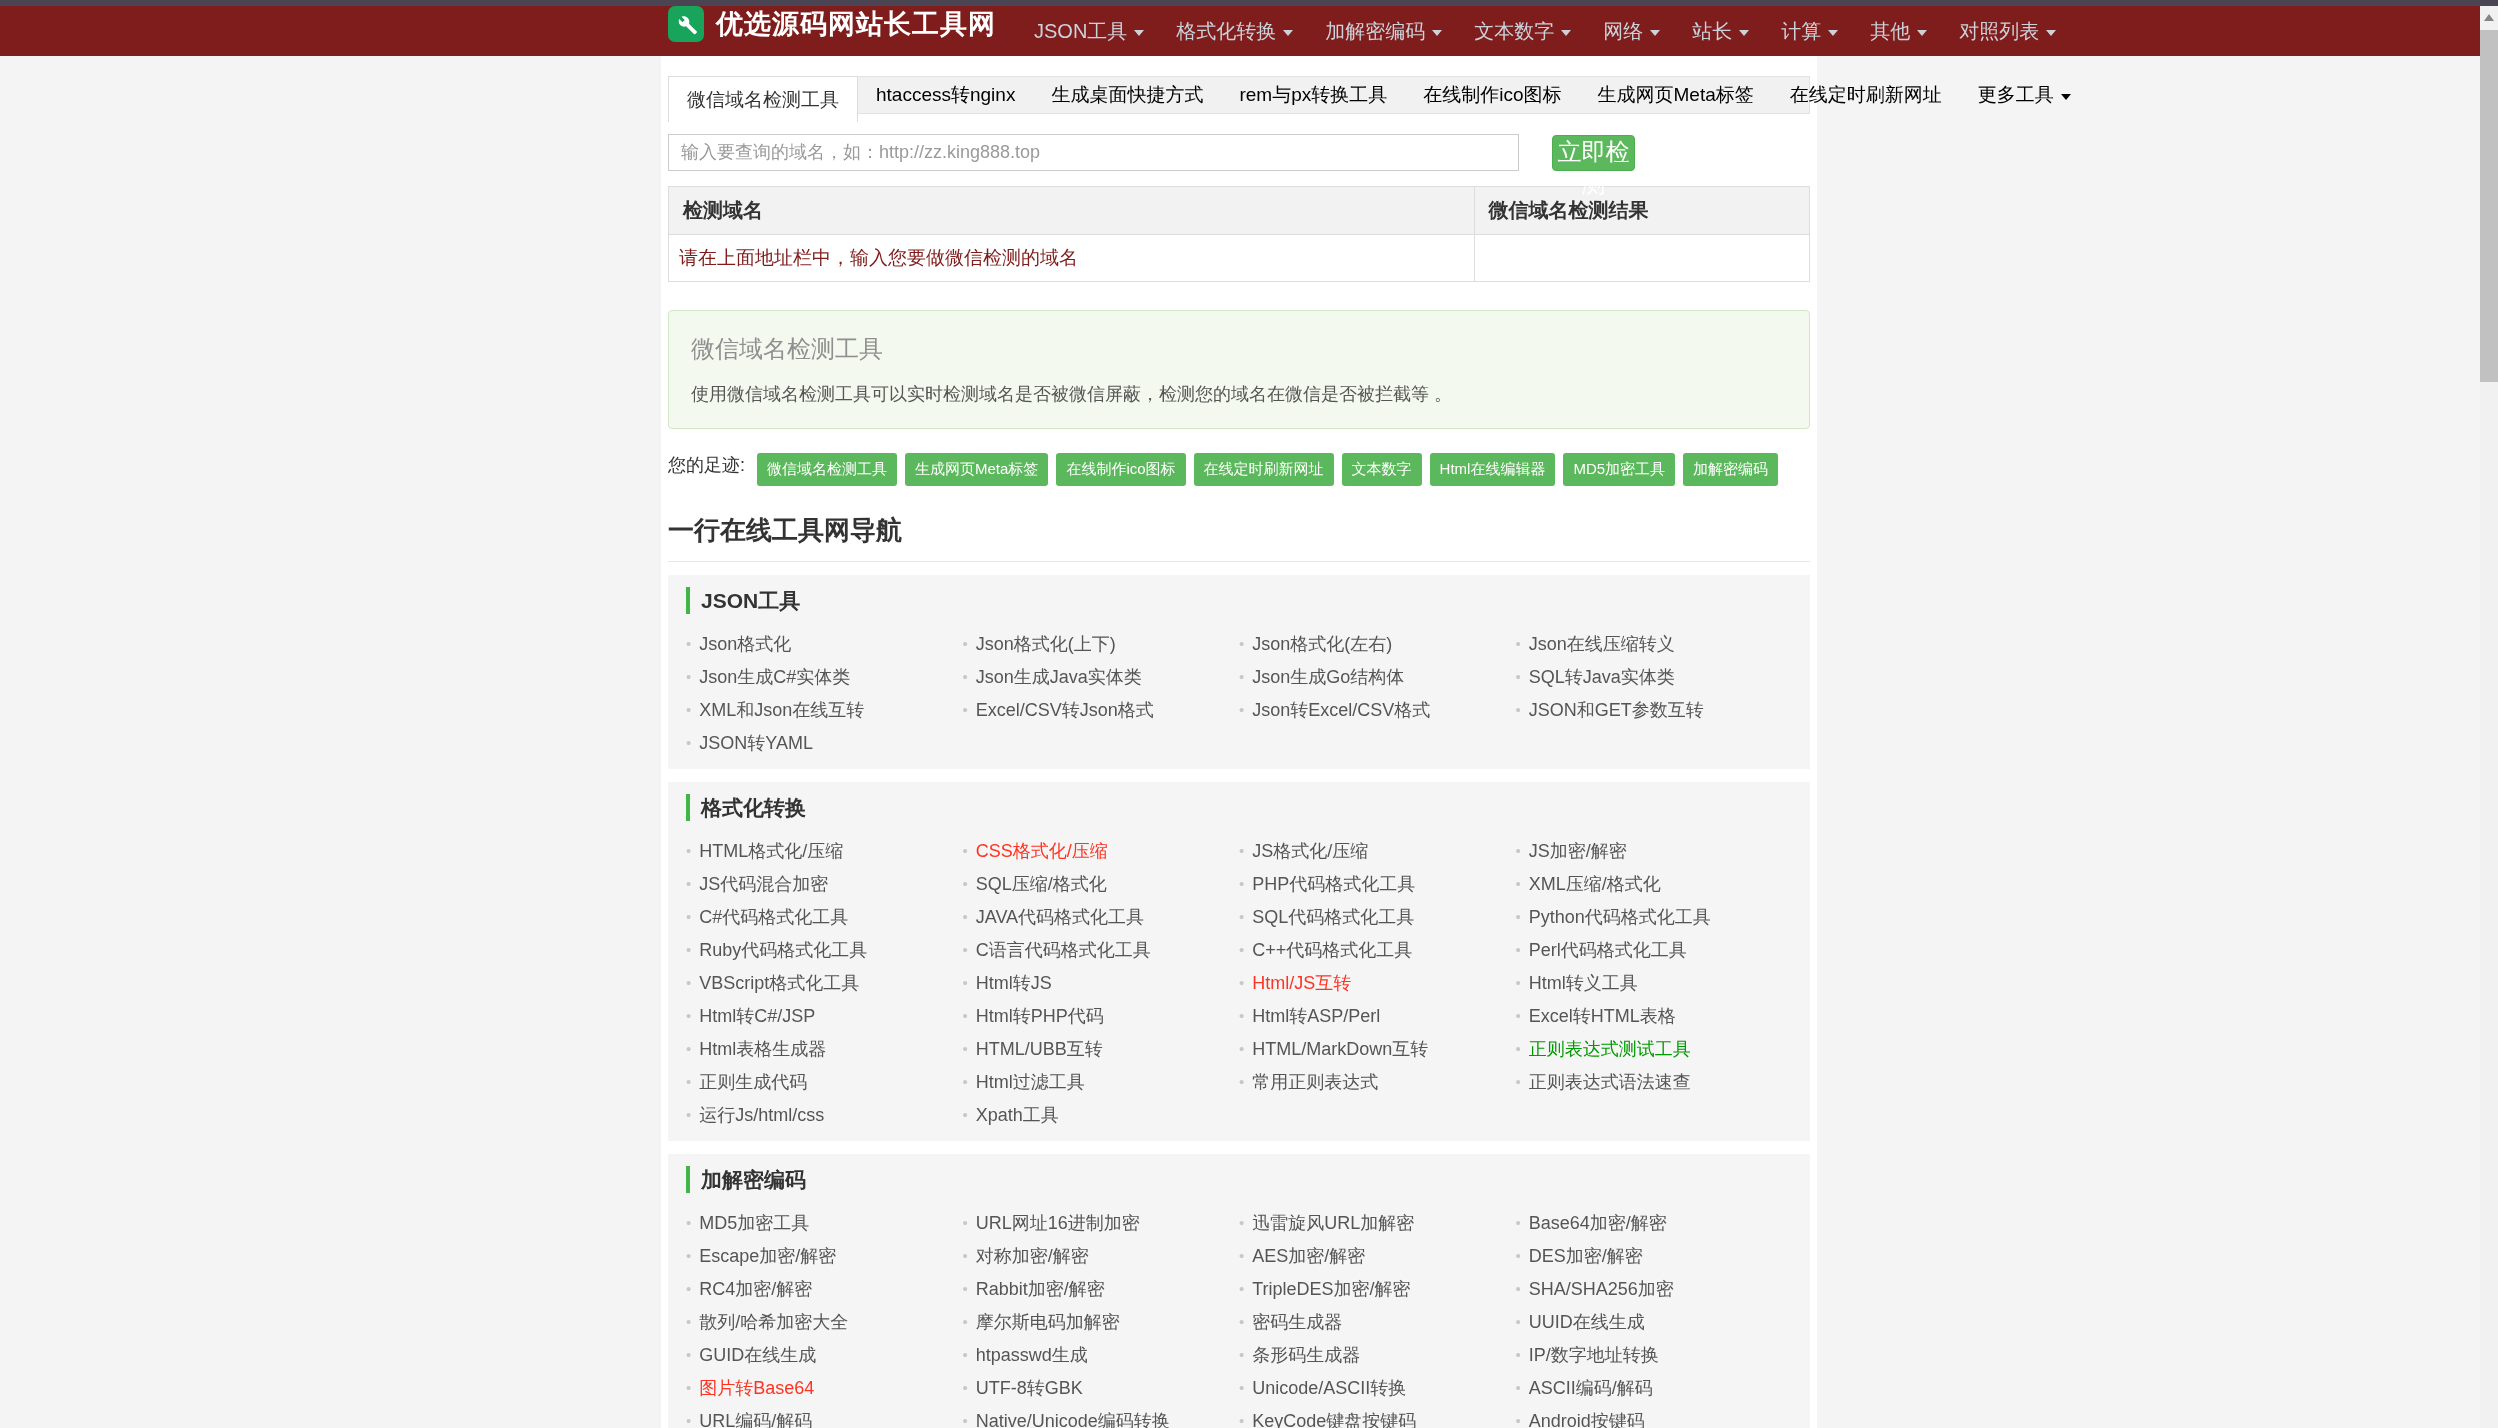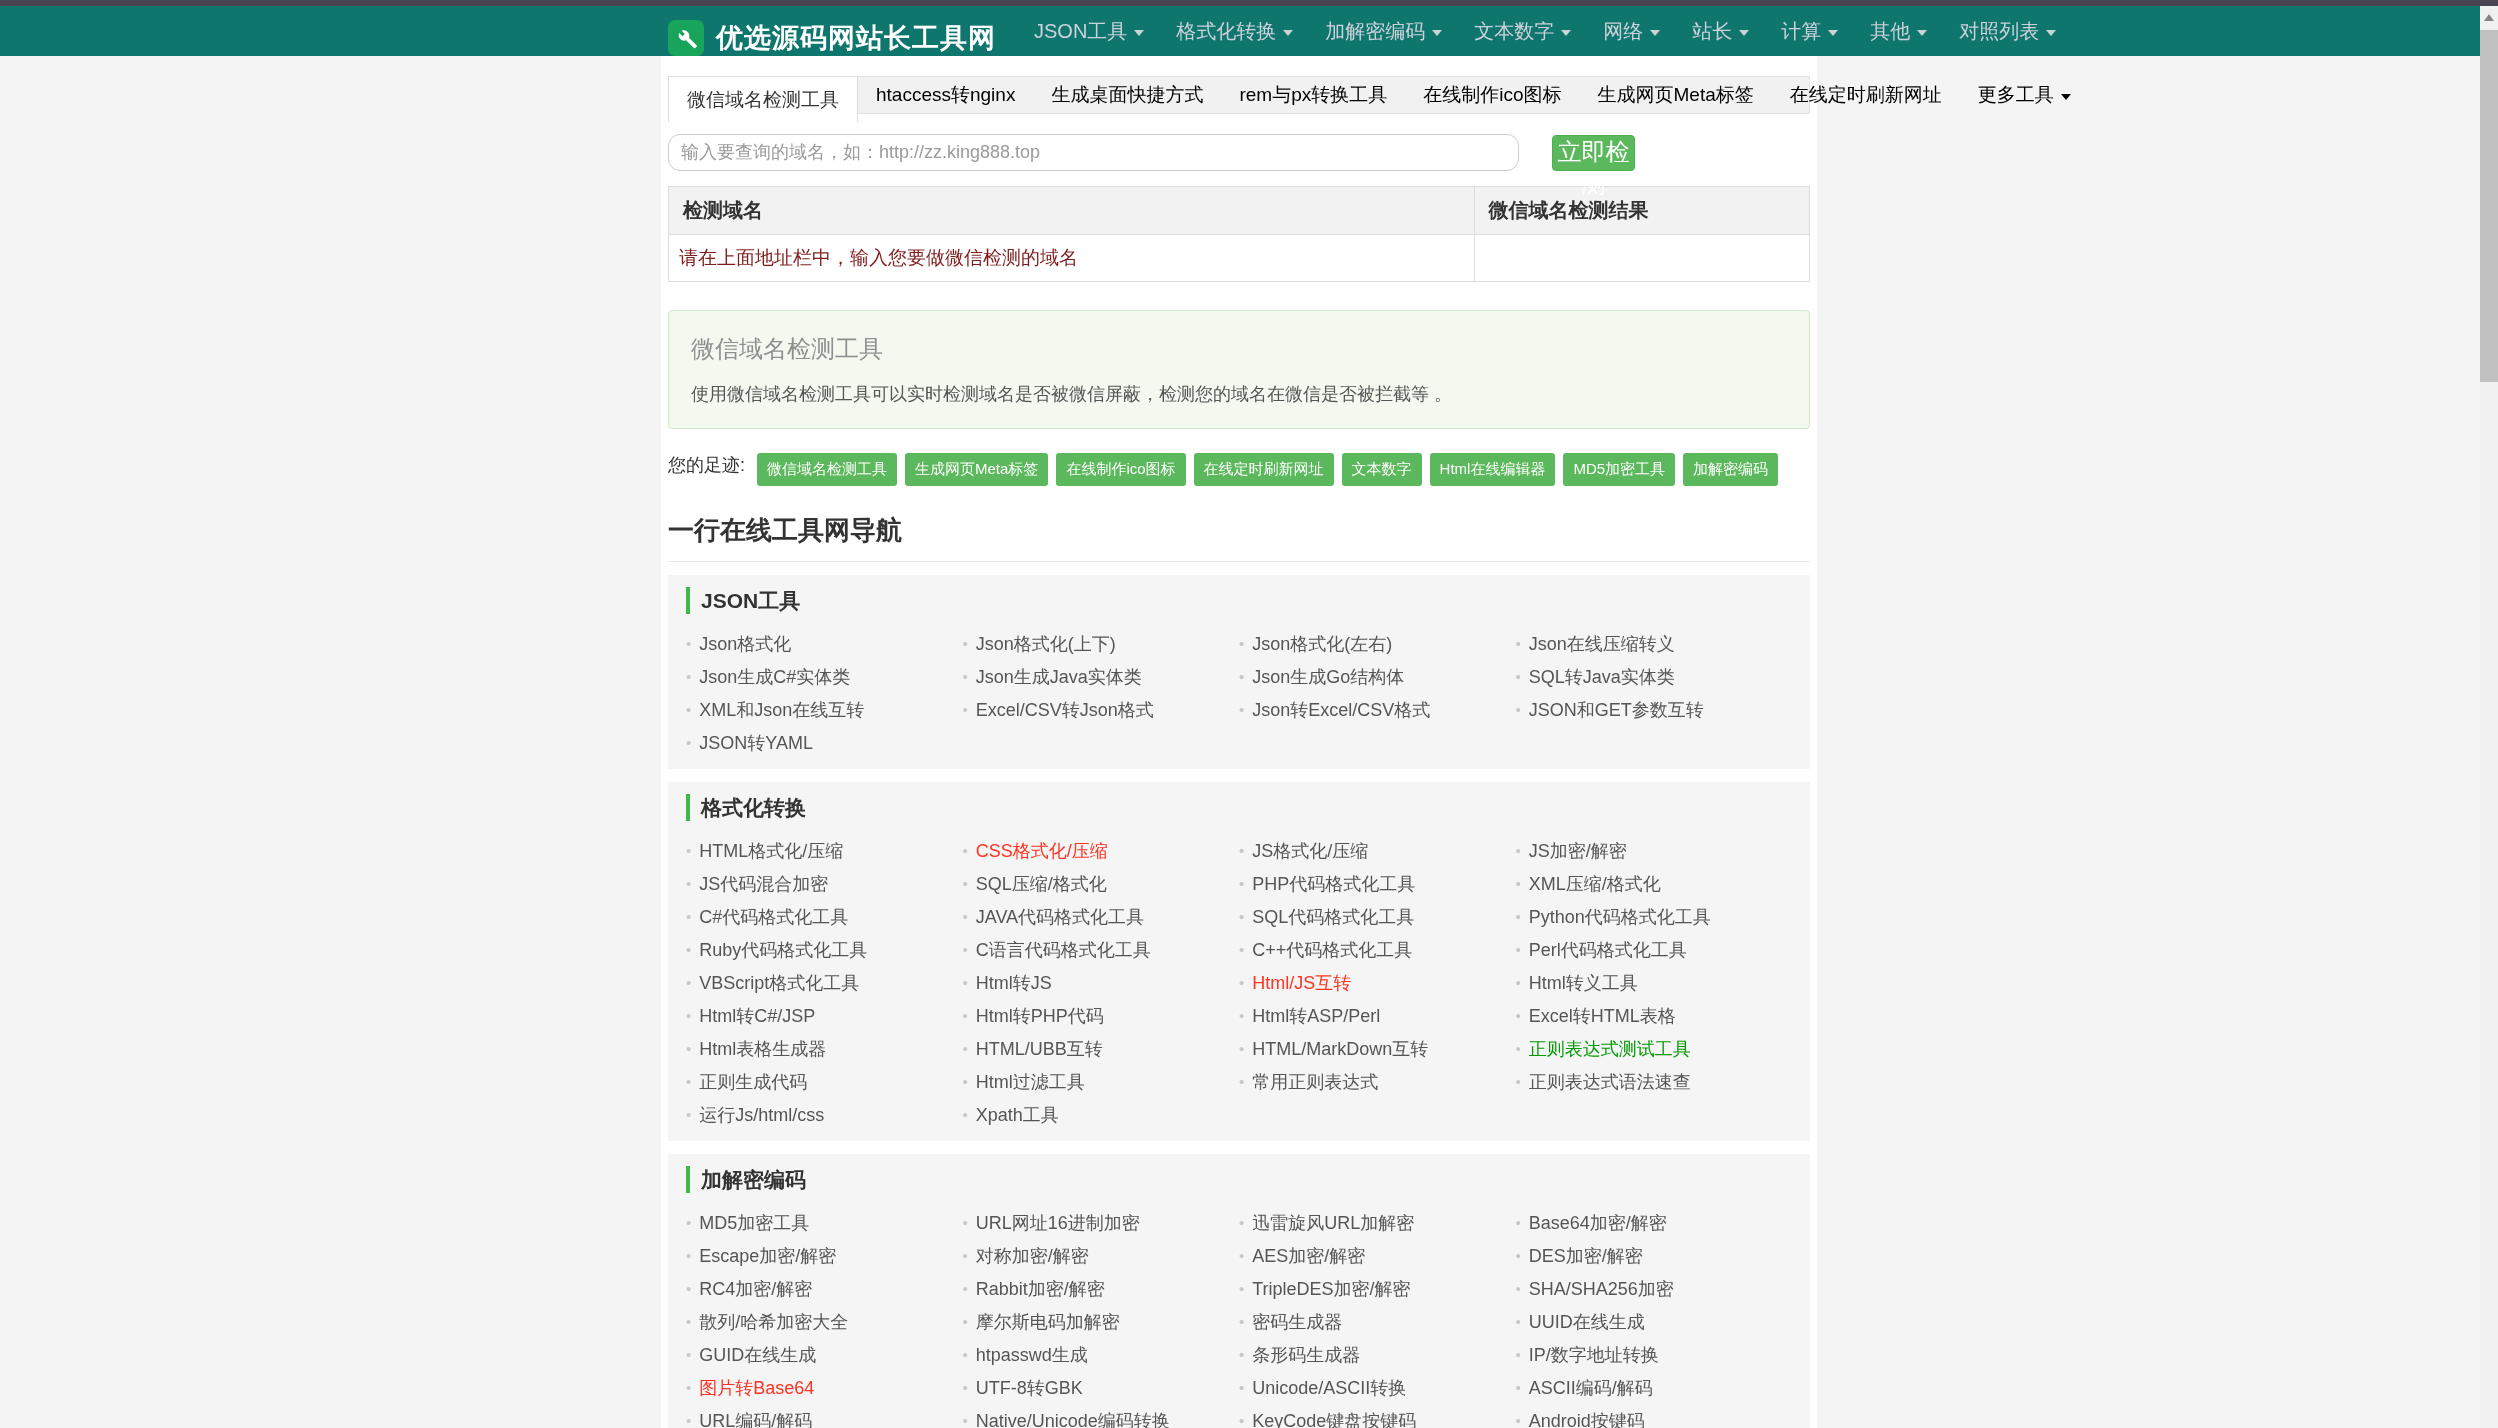--- a/index.html
+++ b/index.html
@@ -1,38 +1,38 @@
 <!DOCTYPE html>
 <html><head>
 <meta charset="utf-8">
 <style>
 *{box-sizing:border-box;margin:0;padding:0}
 html,body{width:2498px;height:1428px;overflow:hidden}
 body{background:#f4f4f4;font-family:"Liberation Sans","DejaVu Sans",sans-serif;position:relative}
 .top-strip{height:6px;background:#4a4453}
-.navbar{height:50px;background:#0f766e;display:flex;align-items:flex-end;padding-left:668px}
+.navbar{height:50px;background:#7f1d1d;display:flex;align-items:flex-start;padding-left:668px}
 .logo{width:36px;height:36px;border-radius:7px;background:#18a45a;display:flex;align-items:center;justify-content:center;flex:0 0 auto}
 .logo svg{width:23px;height:23px}
 .brand{color:#fff;font-size:27px;font-weight:bold;margin:0 22px 0 12px;letter-spacing:1px;white-space:nowrap}
 .navmenu{display:flex;align-items:center;height:50px}
 .nav-item{color:#ccd2da;font-size:20px;padding:0 16px;height:50px;display:flex;align-items:center;gap:7px;cursor:pointer;white-space:nowrap}
 .caret{width:0;height:0;border-left:5px solid transparent;border-right:5px solid transparent;border-top:6px solid currentColor;display:inline-block;margin-top:3px}
 
 .scrollbar{position:absolute;right:0;top:6px;bottom:0;width:18px;background:#f1f1f1}
 .sb-up{position:absolute;top:8px;left:4px;width:0;height:0;border-left:5px solid transparent;border-right:5px solid transparent;border-bottom:7px solid #858585}
 .sb-thumb{position:absolute;top:24px;left:0;width:18px;height:352px;background:#c1c1c1}
 
 .panel{position:absolute;left:661px;top:56px;width:1156px;bottom:0;background:#fff;padding:20px 7px 0}
 
 .tabbar{display:flex;align-items:stretch;background:#f1f1f1;border:1px solid #e3e3e3;height:38px}
 .tab{font-size:19px;color:#000000;padding:0 18px;display:flex;align-items:center;gap:7px;cursor:pointer;white-space:nowrap}
 .tab.active{background:#fff;border:1px solid #ddd;border-bottom:0;color:#333;height:46px;margin:-1px 0 0 -1px;position:relative;z-index:2}
 
 .search-row{margin-top:20px;display:flex;align-items:center}
-.search-input{width:851px;height:37px;border:1px solid #ccc;border-radius:12px;padding:0 12px;font-size:18px;color:#333;font-family:inherit;outline:none}
+.search-input{width:851px;height:37px;border:1px solid #ccc;border-radius:0;padding:0 12px;font-size:18px;color:#333;font-family:inherit;outline:none}
 .search-input::placeholder{color:#9a9a9a}
 .check-btn{margin-left:33px;width:83px;height:36px;background:#5cb85c;border:1px solid #4cae4c;border-radius:4px;color:#fff;font-size:24px;cursor:pointer;font-family:inherit}
 
 .dtable{width:100%;margin-top:15px;border-collapse:collapse}
 .dtable th{background:#f2f2f2;text-align:left;font-size:20px;color:#333;font-weight:bold;border:1px solid #ddd;padding:10px 14px;height:42px}
 .dtable td{background:#fff;font-size:19px;color:#7f1d1d;border:1px solid #ddd;padding:10px 10px;height:44px}
 .col-domain{width:70.6%}
 
 .infobox{margin-top:28px;background:#f3f9ef;border:1px solid #d2e7c6;border-radius:4px;padding:16px 22px 22px}
 .infobox-title{font-size:24px;color:#8f8f8f;margin-top:6px}

